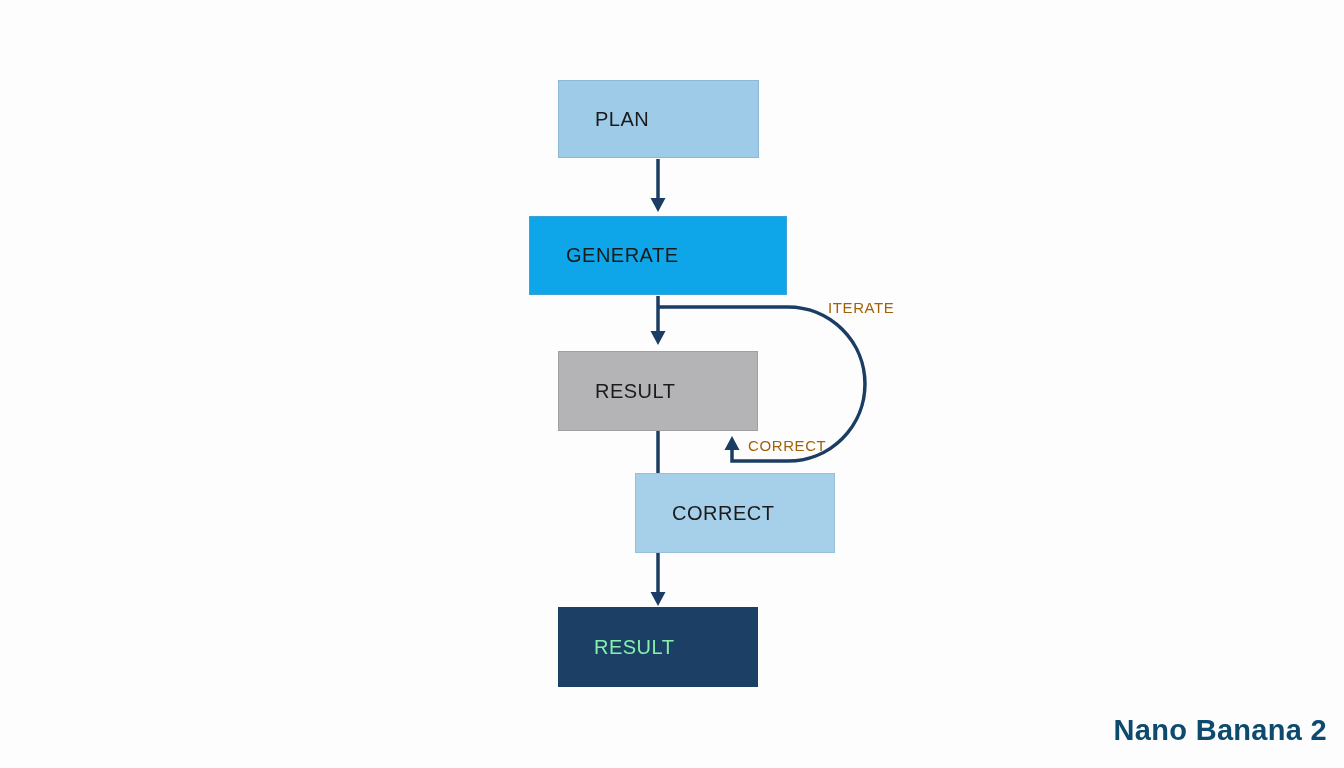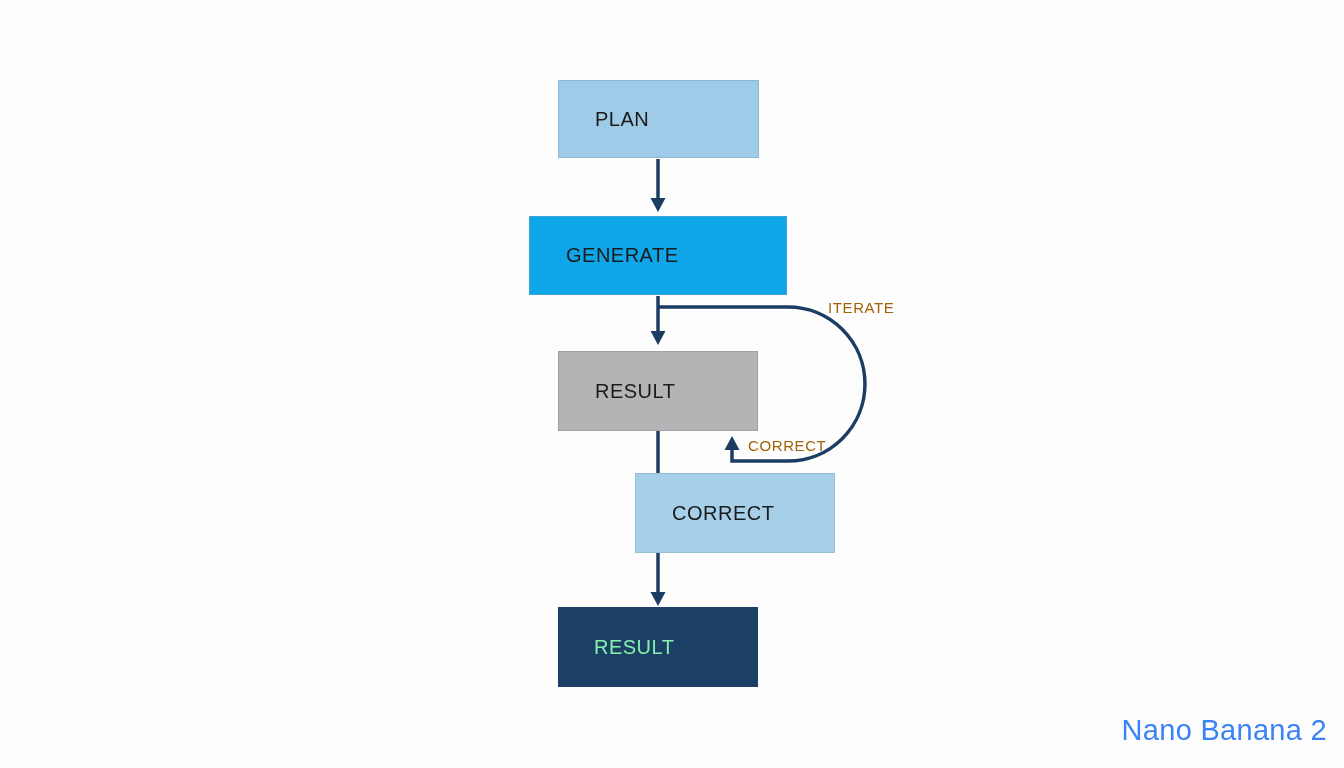--- a/index.html
+++ b/index.html
@@ -65,22 +65,23 @@
     color: #a16207;
     white-space: nowrap;
   }
   .label-iterate { left: 828px; top: 299px; }
   .label-correct-feedback { left: 748px; top: 437px; }
   .watermark {
     position: absolute;
     right: 17px;
     top: 714px;
     font-size: 29px;
-    color: #3b82f6;
+    color: #0c4a6e;
     letter-spacing: 0.3px;
+    font-weight: bold;
   }
 </style>
 </head>
 <body>
 
 <div class="canvas">
 
   <svg class="edges" viewBox="0 0 1344 768" xmlns="http://www.w3.org/2000/svg">
     <g stroke="#1b3d63" stroke-width="3.5" fill="none">
 

